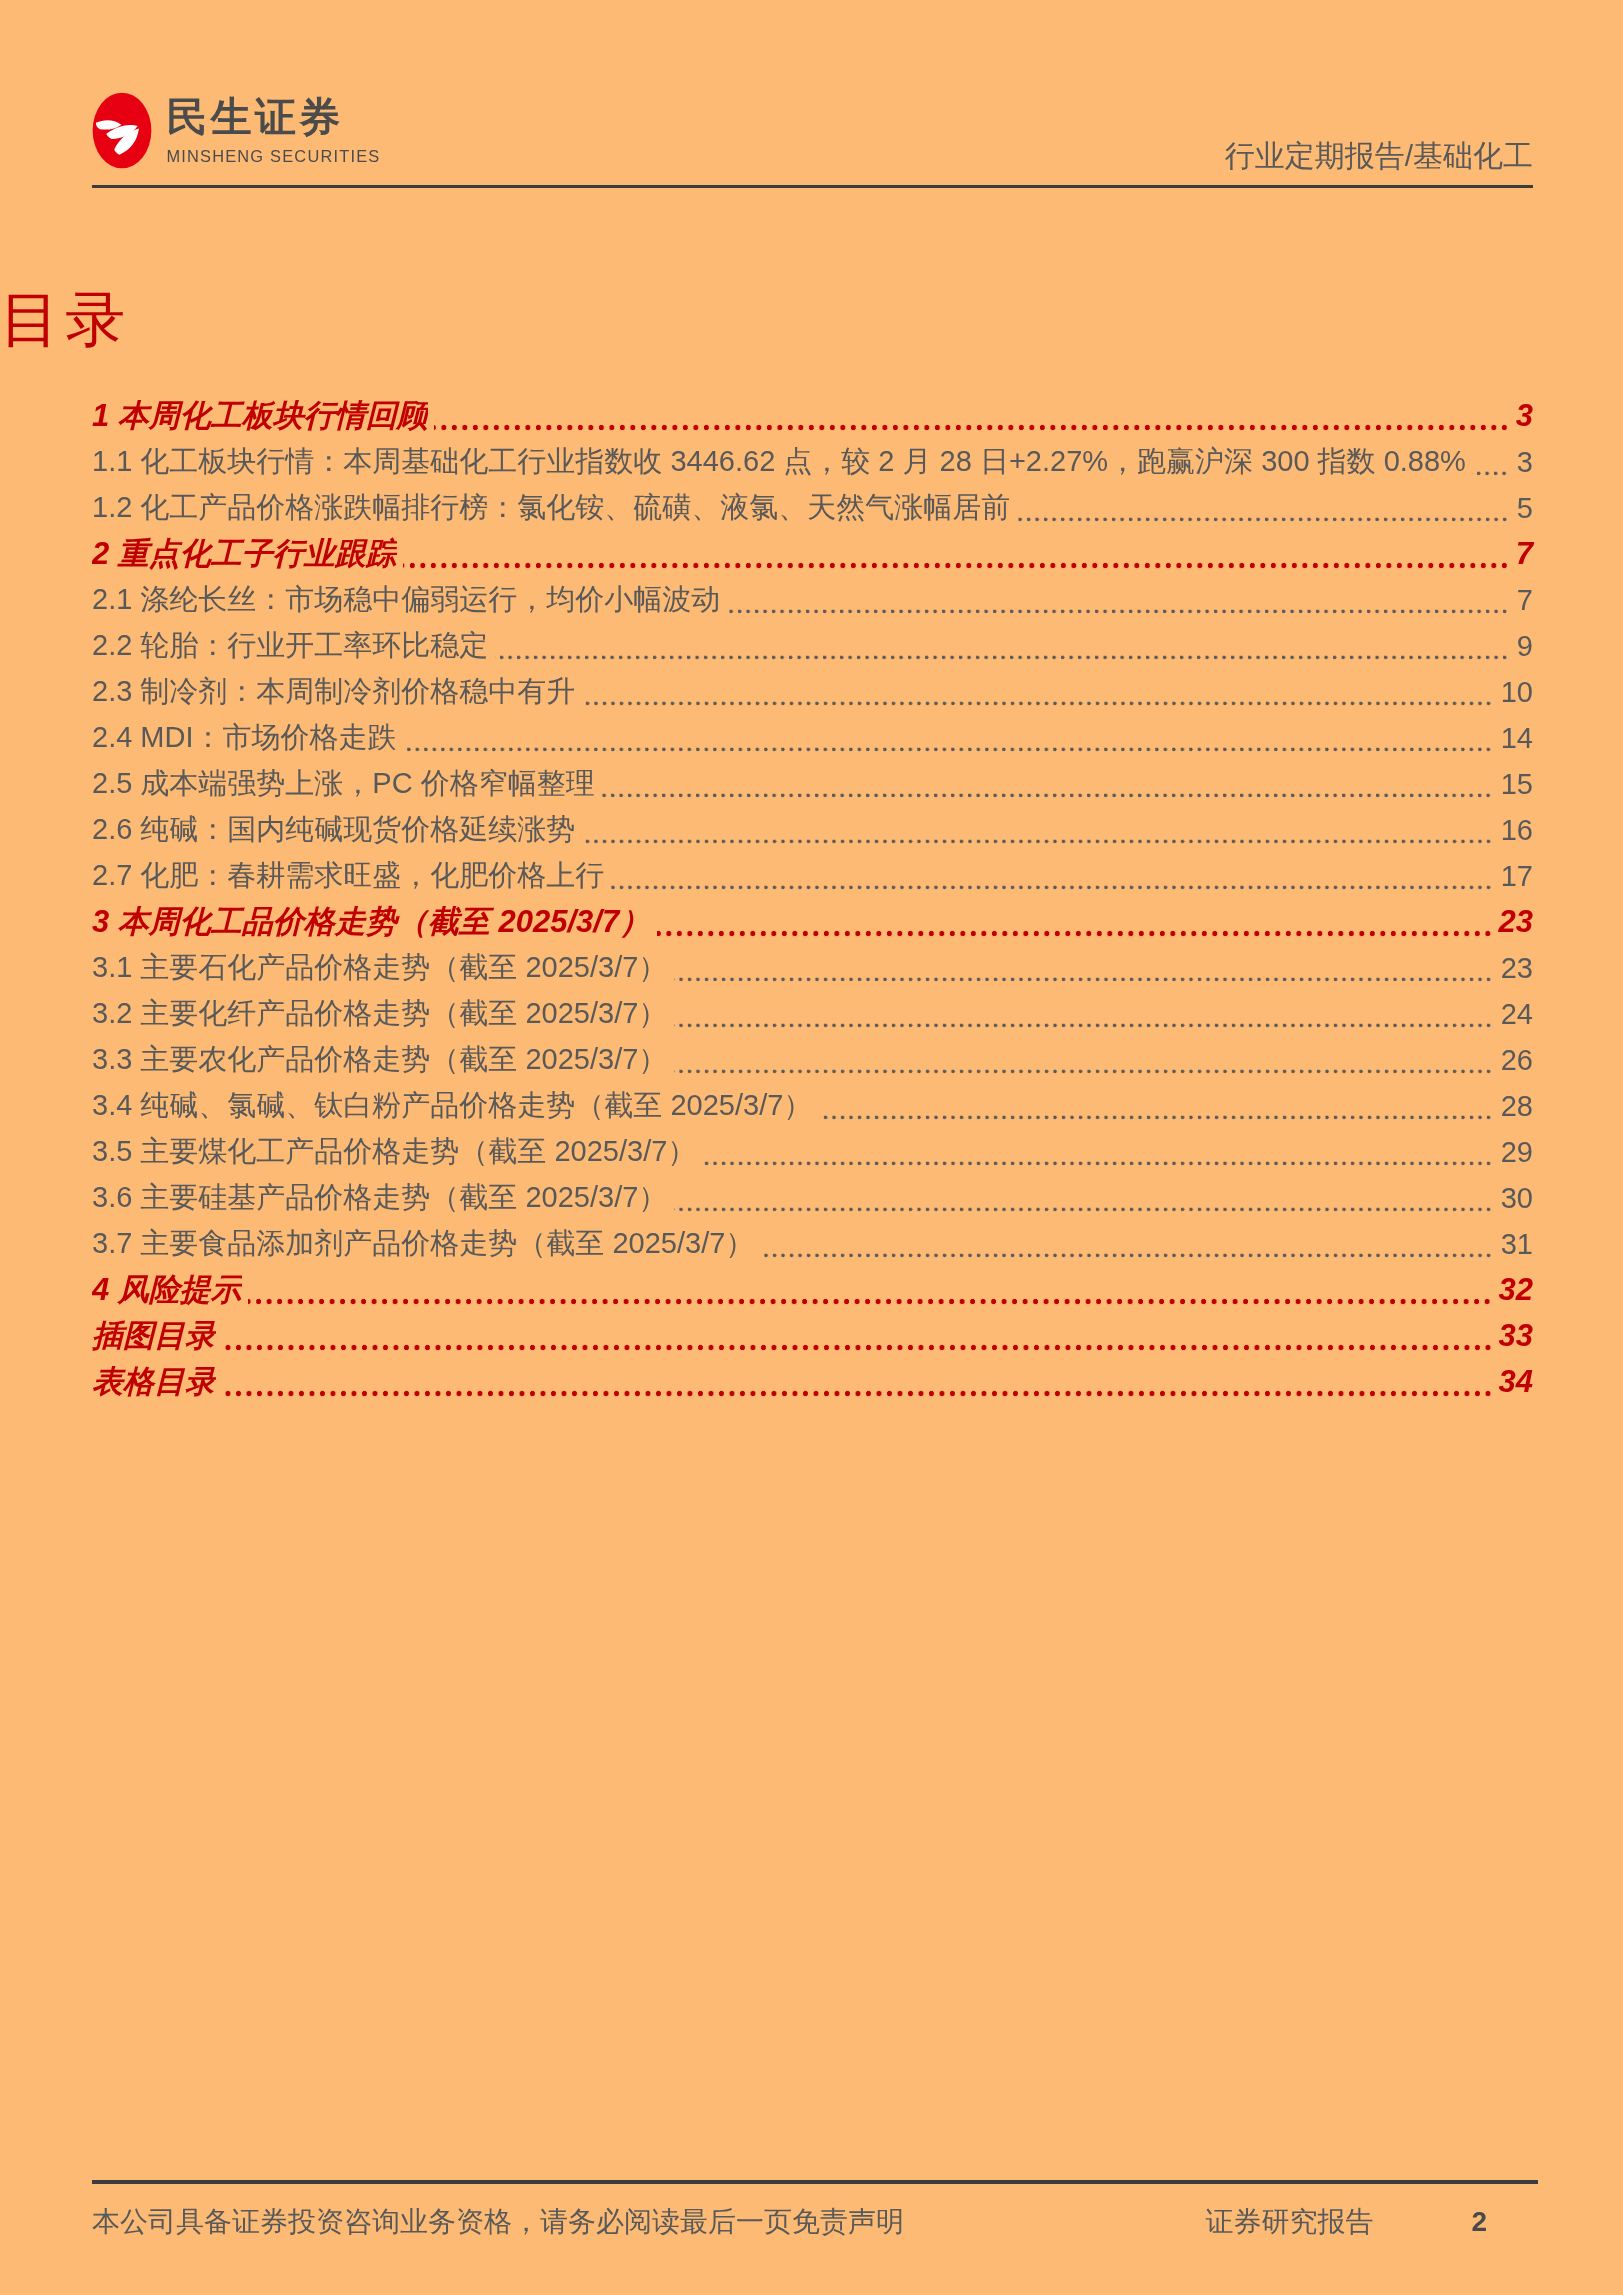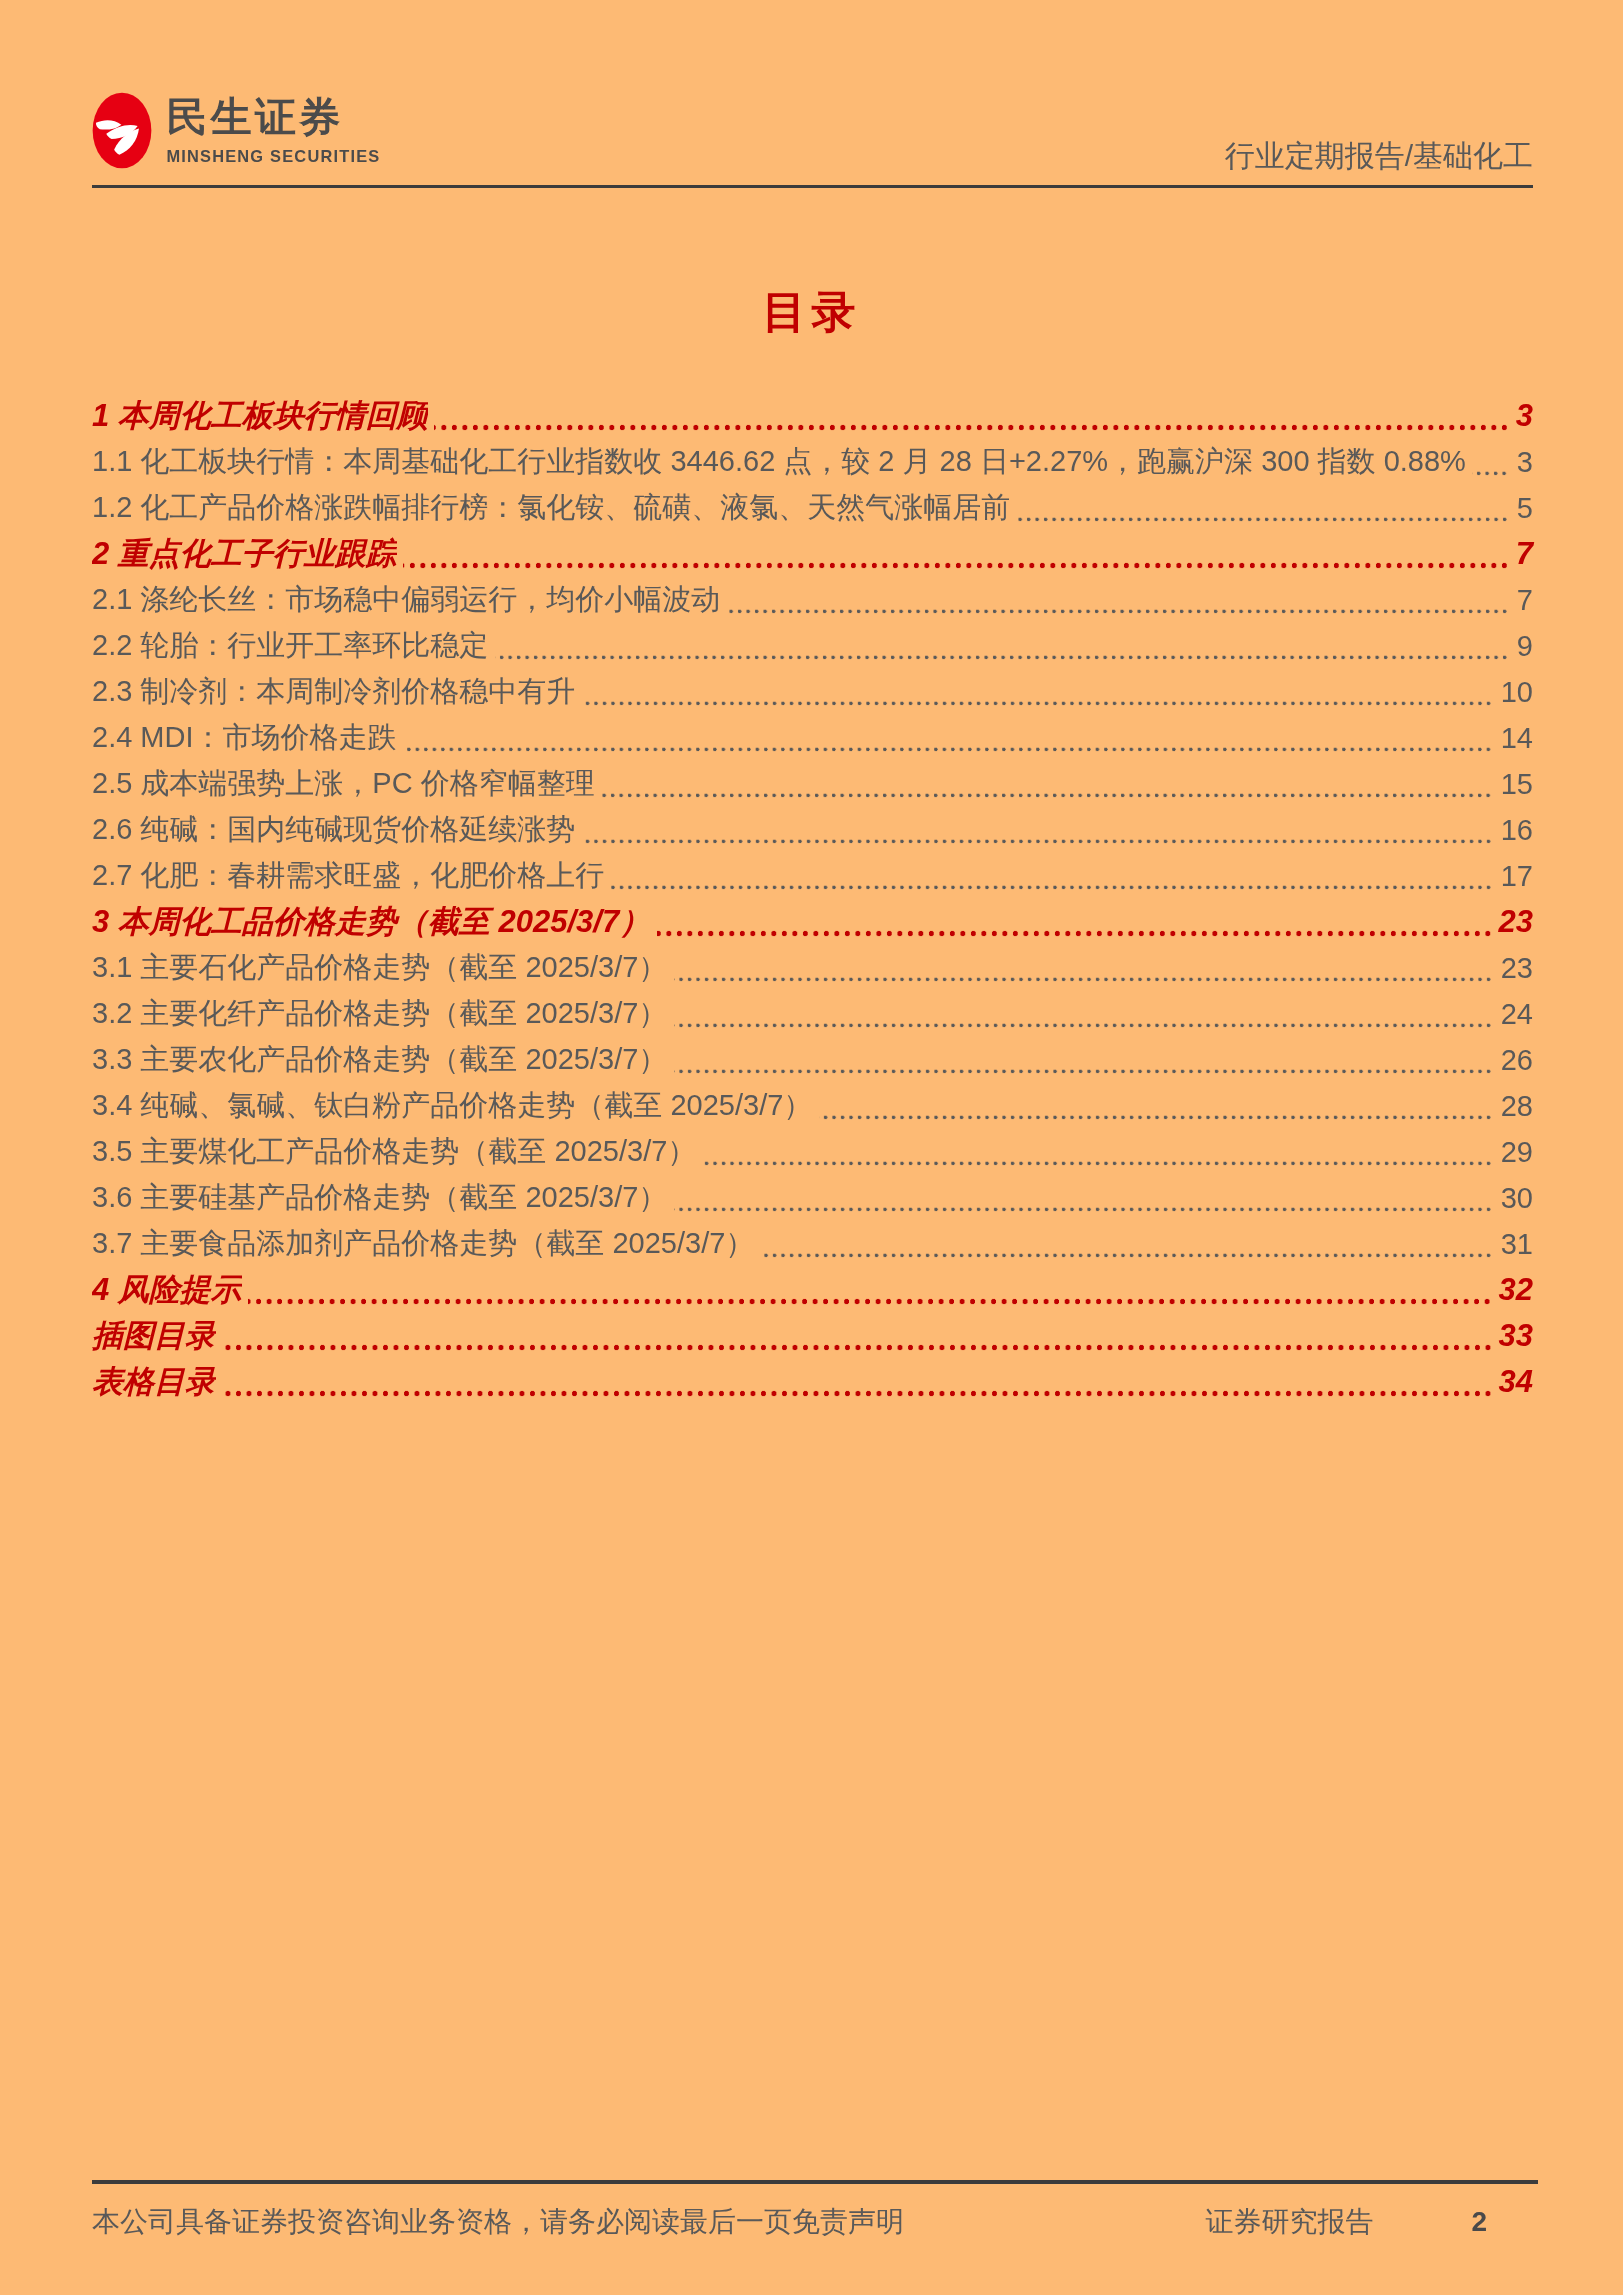--- a/index.html
+++ b/index.html
@@ -18,33 +18,33 @@
     display:flex;justify-content:space-between;align-items:flex-end;
   }
   .brand{display:flex;align-items:center;gap:14.4px;margin-bottom:15.7px;}
   .brand-mark{width:60px;height:77px;flex:0 0 auto;}
   .brand-text{display:flex;flex-direction:column;}
   .brand-cn{
     font-size:41px;font-weight:700;color:#4b4b4b;
     letter-spacing:3.3px;line-height:1.05;white-space:nowrap;
   }
   .brand-en{
-    font-size:16.4px;font-weight:700;color:#4b4b4b;
+    font-size:16.4px;font-weight:400;color:#4b4b4b;
     letter-spacing:1.2px;line-height:1.1;white-space:nowrap;margin-top:8px;
   }
   .doc-type{
     font-size:30px;color:#595959;line-height:1;
     margin-bottom:14.4px;white-space:nowrap;text-align:right;
   }
 
   
   .toc-title{
     position:absolute;top:290px;left:0;width:100%;
-    text-align:center;
-    font-size:44px;font-weight:700;color:#c00000;
+    text-align:left;
+    font-size:60px;font-weight:400;color:#c00000;
     letter-spacing:5.2px;line-height:1;
   }
 
   
   .toc{
     position:absolute;top:393px;left:92px;width:1441px;
   }
   .toc-row{
     display:flex;align-items:center;
     height:46px;

